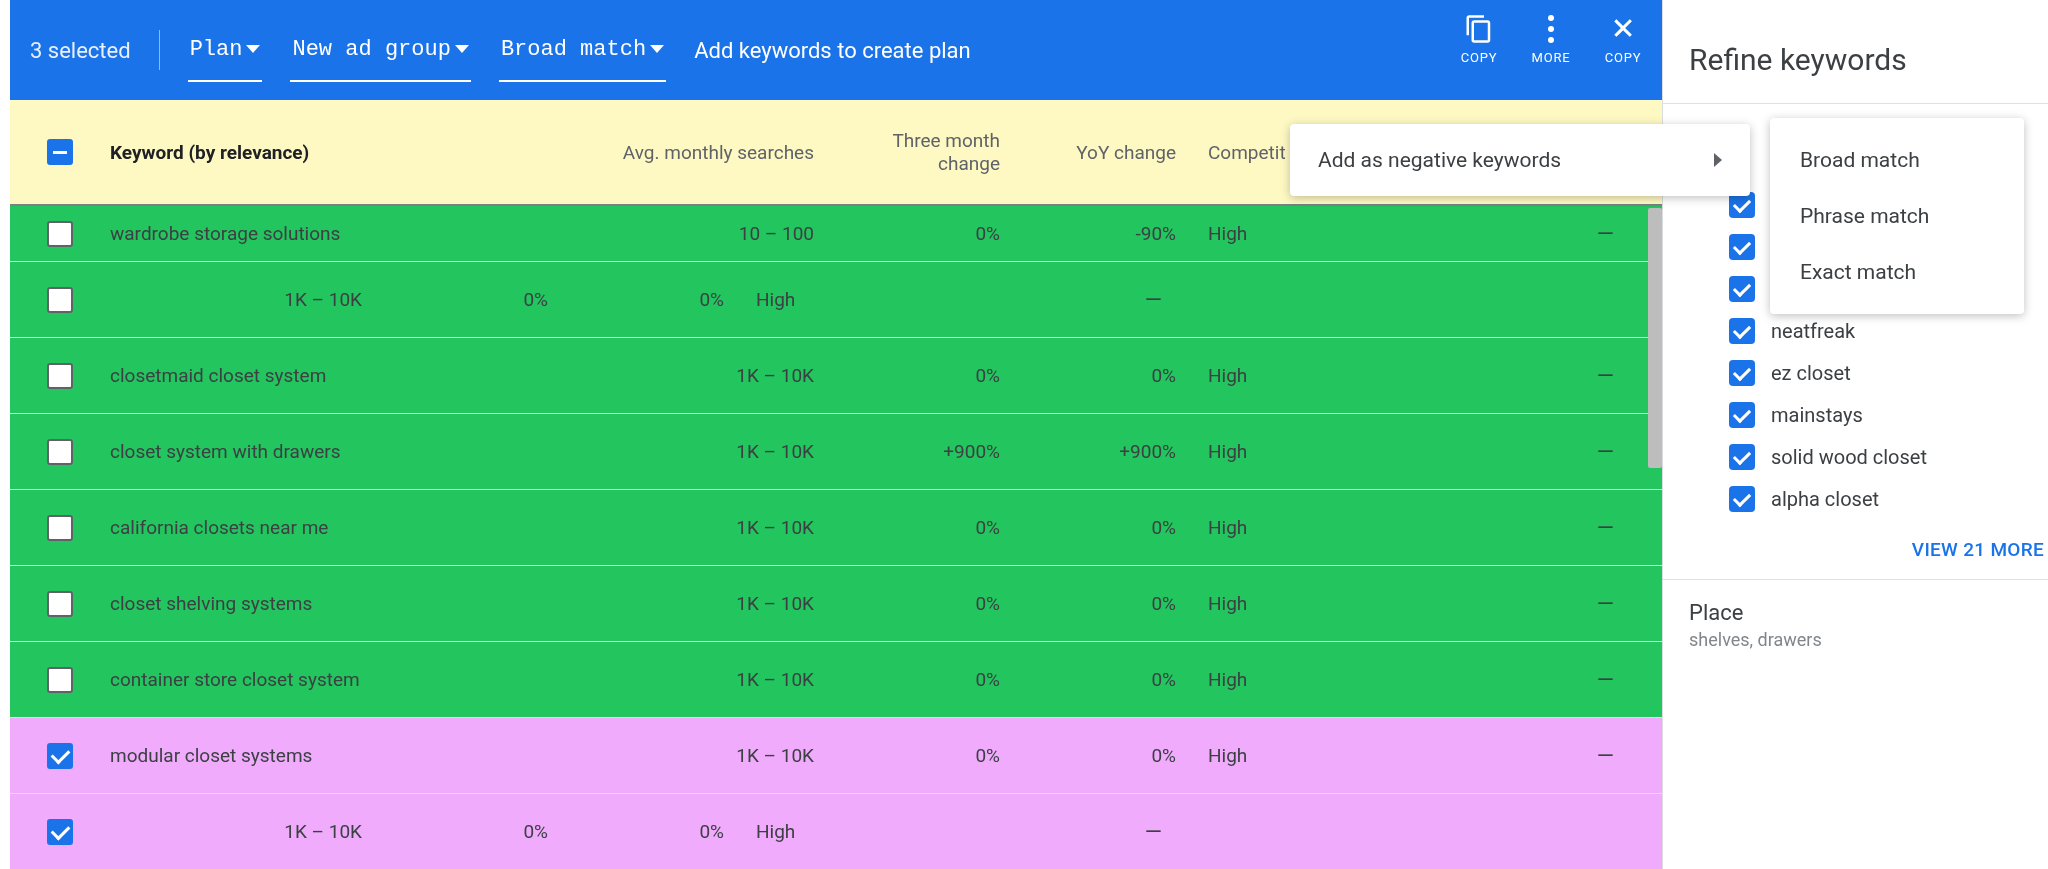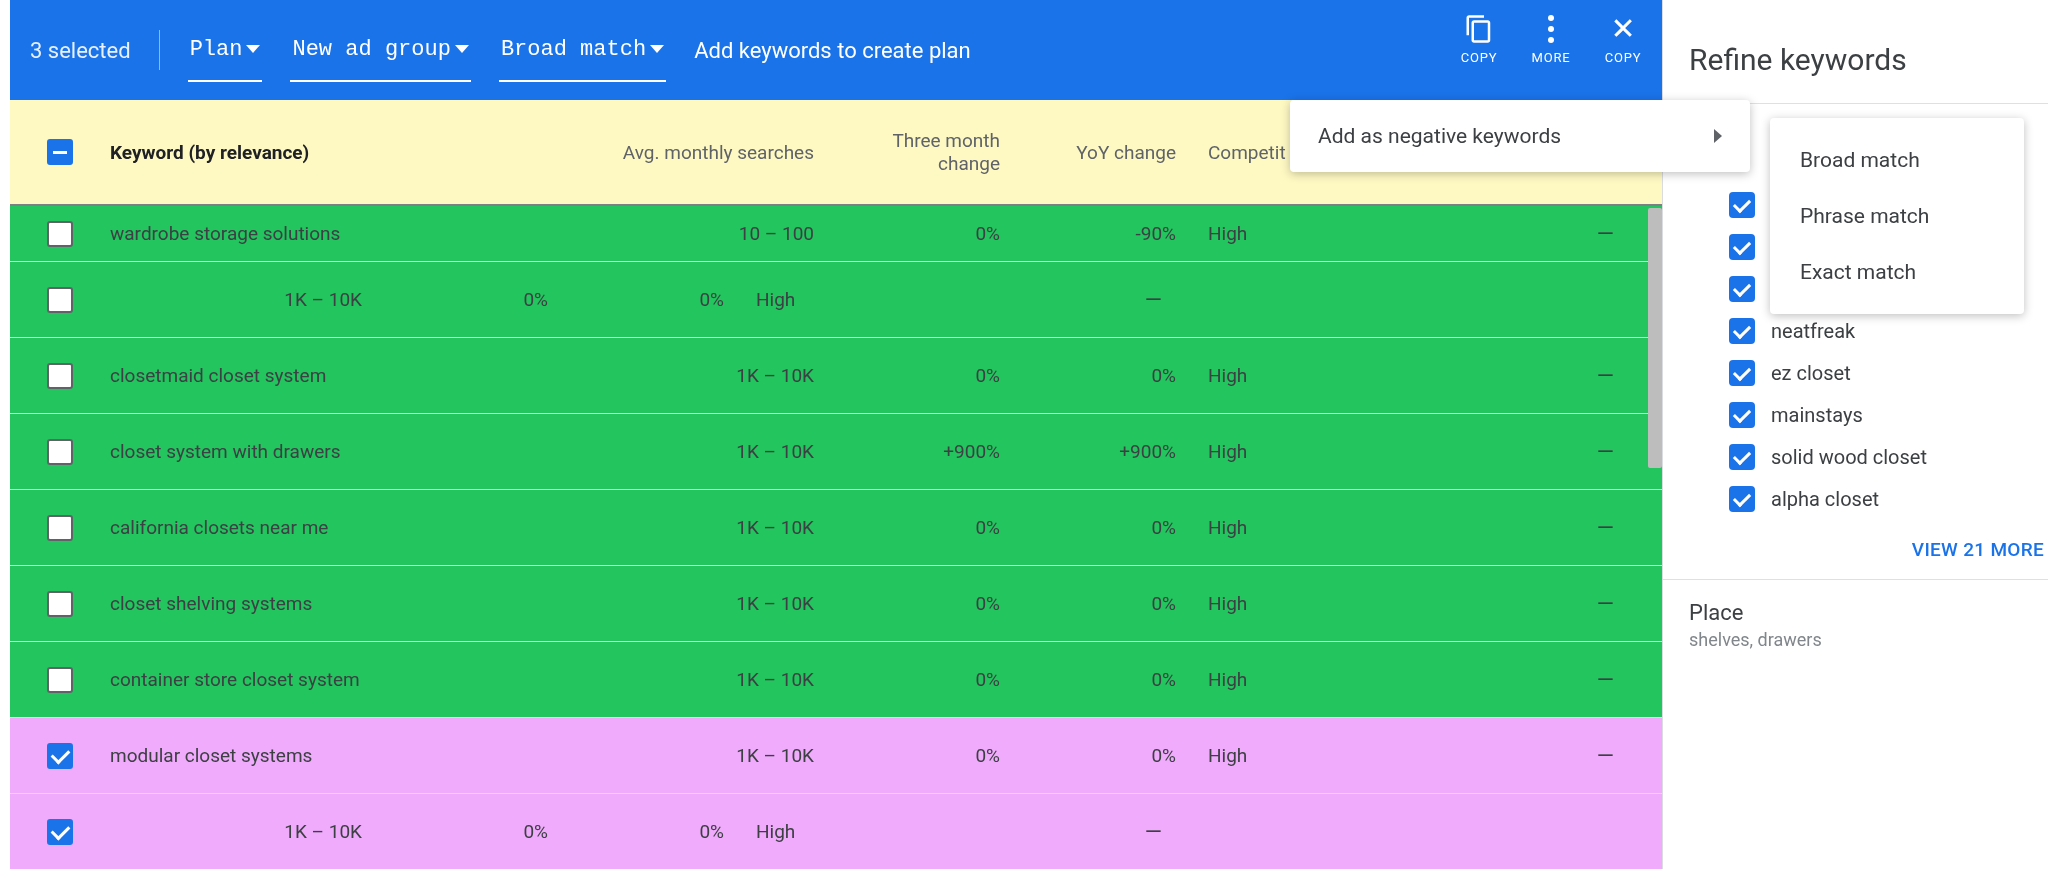--- a/index.html
+++ b/index.html
@@ -43,21 +43,21 @@
   .trow .col-extra .cell{ color:#3c4043; font-size:22px;}
   .checkbox { width: 26px; height: 26px; border: 2.5px solid #5f6368; border-radius: 3px; background:#fff; cursor:pointer; display:flex; align-items:center; justify-content:center;}
   .checkbox.checked { background:#1a73e8; border-color:#1a73e8; }
   .checkbox.checked::after{ content:""; width:8px; height:14px; border:solid #fff; border-width:0 3px 3px 0; transform: rotate(45deg); margin-top:-3px;}
   .checkbox.indet { background:#1a73e8; border-color:#1a73e8;}
   .checkbox.indet::after{ content:""; width:14px; height:3px; background:#fff;}
   .scrollbar-thumb{ position:absolute; right:0; top:108px; width:14px; height:260px; background:#bdbdbd; border-radius:2px;}
   
   
   .popup-menu{ position:absolute; background:#fff; border-radius:4px; box-shadow:0 2px 10px rgba(0,0,0,0.25); z-index:30; font-size:21px; color:#3c4043;}
-  .menu-neg{ left:1290px; top:100px; width:460px; height:72px; display:flex; align-items:center; padding:0 28px; gap:14px; }
+  .menu-neg{ left:1290px; top:124px; width:460px; height:72px; display:flex; align-items:center; padding:0 28px; gap:14px; }
   .menu-match{ left:1770px; top:118px; width:254px; padding:14px 0;}
   .menu-match .mi{ padding:16px 30px; cursor:pointer;}
   .chev-right{ width:0;height:0;border-top:7px solid transparent;border-bottom:7px solid transparent;border-left:8px solid #5f6368; margin-left:auto;}
 
   
   .sb-title{ font-size:30px; color:#3c4043; padding:42px 26px 26px;}
   .sb-sep{ height:1px; background:#e0e0e0; margin:0 0 20px 0;}
   .sb-row{ display:flex; align-items:center; gap:16px; padding:8px 26px; font-size:20px; color:#3c4043;}
   .sb-row.lvl1{ padding-left:26px;}
   .sb-row.lvl2{ padding-left:66px;}

